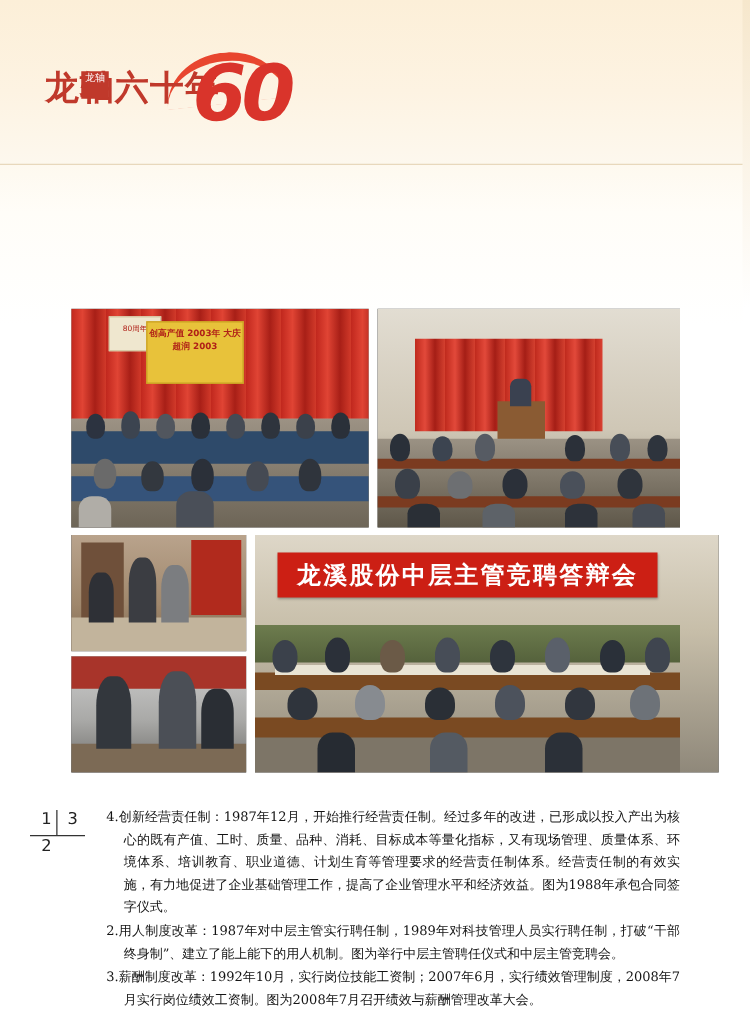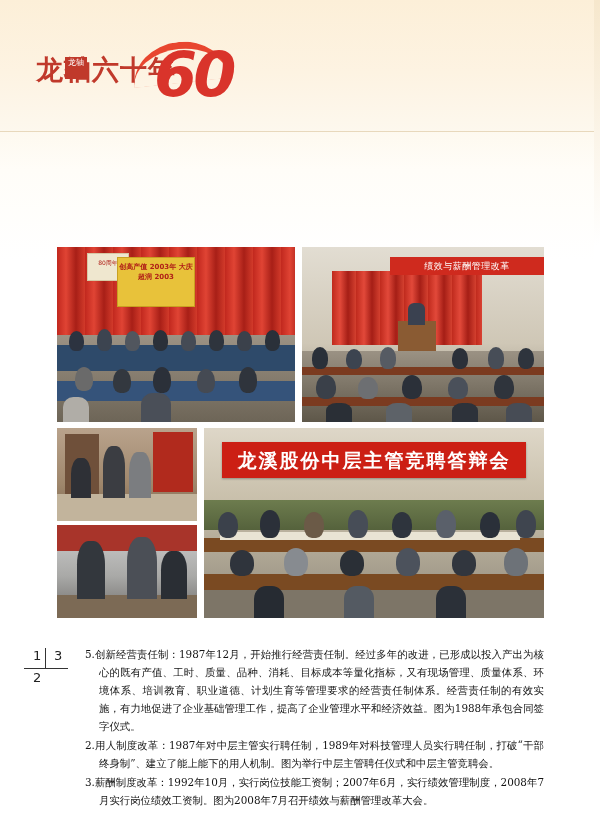--- a/index.html
+++ b/index.html
@@ -180,21 +180,21 @@
   .p3 .person { position:absolute; border-radius:50% 50% 40% 40%; background:#35373c; }
 
   
   .p4 { left: 57px; top: 525px; width: 140px; height: 93px; }
   .p4 .bg { position:absolute; inset:0; background:linear-gradient(to bottom,#cfcfcf 0%,#a9a9a7 55%,#6c6b68 100%); }
   .p4 .wallred { position:absolute; left:0; top:0; width:140px; height:26px; background:#a8342a; }
   .p4 .person { position:absolute; border-radius:50% 50% 40% 40%; background:#2f3338; }
   .p4 .table { position:absolute; left:0; top:70px; width:140px; height:23px; background:#7c6a55; }
 
   
-  .p5 { left: 204px; top: 428px; width: 340px; height: 190px; }
+  .p5 { left: 204px; top: 428px; width: 340px; height: 190px; padding-left: 31px; }
   .p5 .wall2 { position:absolute; inset:0; background:linear-gradient(to bottom,#ded7c8 0%,#c7bea9 40%,#8f887a 100%); }
   .p5 .redbanner {
     position:absolute; left:18px; top:14px; width:304px; height:36px;
     background:#cc1f14;
     color:#ffffff;
     font-family:"DejaVu Serif", serif;
     font-weight:700;
     font-size:19px;
     line-height:36px;
     text-align:center;
@@ -282,21 +282,20 @@
       <div class="person" style="left:96px;top:120px;width:18px;height:26px;background:#2b3039;"></div>
       <div class="person" style="left:140px;top:122px;width:18px;height:24px;background:#454a53;"></div>
       <div class="person" style="left:182px;top:120px;width:18px;height:26px;background:#2f343c;"></div>
       <div class="person" style="left:84px;top:146px;width:30px;height:29px;background:#4a4f58;border-radius:40% 40% 0 0;"></div>
       <div class="person" style="left:6px;top:150px;width:26px;height:25px;background:#b0ada7;border-radius:40% 40% 0 0;"></div>
     </div>
 
     <div class="photo p2">
       <div class="wall"></div>
       <div class="curtain"></div>
-      <div class="redbar">绩效与薪酬管理改革</div>
       <div class="podium"></div>
       <div class="speaker"></div>
       <div class="floor"></div>
       <div class="row" style="left:0;top:120px;width:242px;height:8px;"></div>
       <div class="row" style="left:0;top:150px;width:242px;height:9px;"></div>
       <div class="person" style="left:10px;top:100px;width:16px;height:22px;"></div>
       <div class="person" style="left:44px;top:102px;width:16px;height:20px;background:#3c4450;"></div>
       <div class="person" style="left:78px;top:100px;width:16px;height:22px;background:#565b63;"></div>
       <div class="person" style="left:150px;top:101px;width:16px;height:21px;background:#2b3039;"></div>
       <div class="person" style="left:186px;top:100px;width:16px;height:22px;background:#474d57;"></div>
@@ -362,18 +361,18 @@
 
   <div class="pagenum">
     <div class="vline"></div>
     <div class="hline"></div>
     <div class="n1">1</div>
     <div class="n3">3</div>
     <div class="n2">2</div>
   </div>
 
   <div class="body-list">
-    <div class="body-item">5.创新经营责任制：1987年12月，开始推行经营责任制。经过多年的改进，已形成以投入产出为核心的既有产值、工时、质量、品种、消耗、目标成本等量化指标，又有现场管理、质量体系、环境体系、培训教育、职业道德、计划生育等管理要求的经营责任制体系。经营责任制的有效实施，有力地促进了企业基础管理工作，提高了企业管理水平和经济效益。图为1988年承包合同签字仪式。</div>
+    <div class="body-item">4.创新经营责任制：1987年12月，开始推行经营责任制。经过多年的改进，已形成以投入产出为核心的既有产值、工时、质量、品种、消耗、目标成本等量化指标，又有现场管理、质量体系、环境体系、培训教育、职业道德、计划生育等管理要求的经营责任制体系。经营责任制的有效实施，有力地促进了企业基础管理工作，提高了企业管理水平和经济效益。图为1988年承包合同签字仪式。</div>
     <div class="body-item">2.用人制度改革：1987年对中层主管实行聘任制，1989年对科技管理人员实行聘任制，打破“干部终身制”、建立了能上能下的用人机制。图为举行中层主管聘任仪式和中层主管竞聘会。</div>
     <div class="body-item">3.薪酬制度改革：1992年10月，实行岗位技能工资制；2007年6月，实行绩效管理制度，2008年7月实行岗位绩效工资制。图为2008年7月召开绩效与薪酬管理改革大会。</div>
   </div>
 
 </div>
 
 </body></html>

